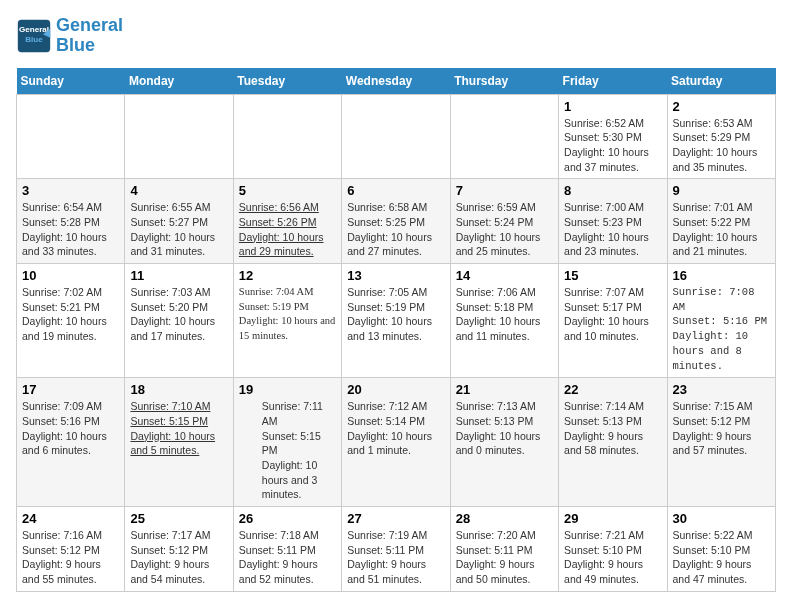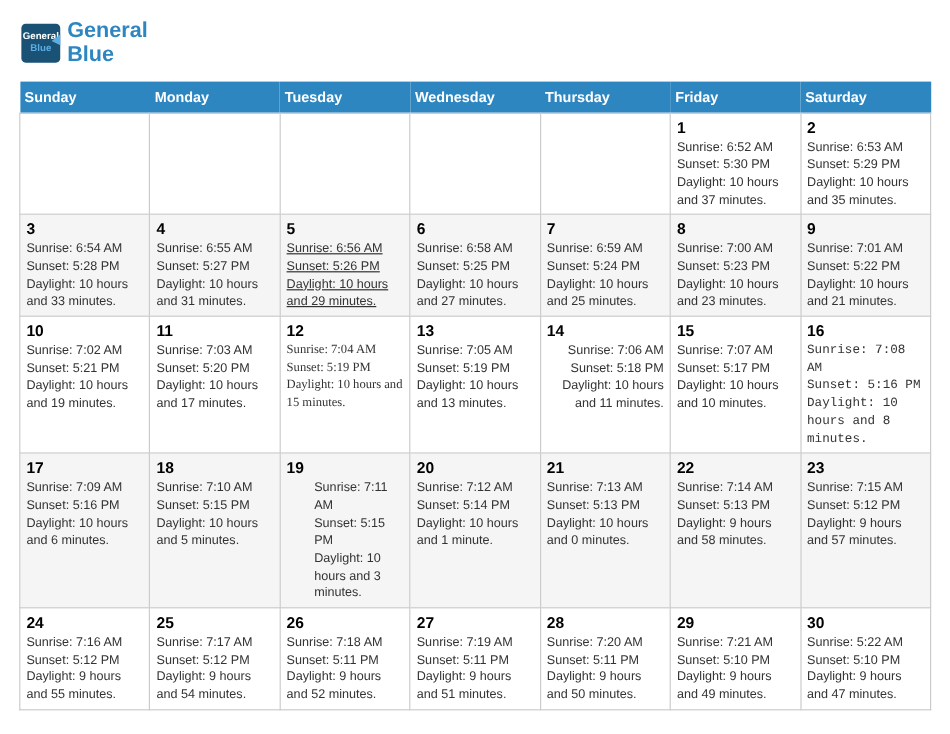--- a/index.html
+++ b/index.html
@@ -203,21 +203,21 @@
 Daylight: 10 hours and 15 minutes.</div>
         </td>
         <td>
           <span class="day-number">13</span>
           <div class="day-info" style="white-space: pre-line;">Sunrise: 7:05 AM
 Sunset: 5:19 PM
 Daylight: 10 hours and 13 minutes.</div>
         </td>
         <td>
           <span class="day-number">14</span>
-          <div class="day-info" style="white-space: pre-line; text-align: right;">Sunrise: 7:06 AM
+          <div class="day-info" style="white-space: pre-line;">Sunrise: 7:06 AM
 Sunset: 5:18 PM
 Daylight: 10 hours and 11 minutes.</div>
         </td>
         <td>
           <span class="day-number">15</span>
           <div class="day-info" style="white-space: pre-line;">Sunrise: 7:07 AM
 Sunset: 5:17 PM
 Daylight: 10 hours and 10 minutes.</div>
         </td>
         <td>
@@ -229,21 +229,21 @@
       </tr>
       <tr>
         <td>
           <span class="day-number">17</span>
           <div class="day-info" style="white-space: pre-line;">Sunrise: 7:09 AM
 Sunset: 5:16 PM
 Daylight: 10 hours and 6 minutes.</div>
         </td>
         <td>
           <span class="day-number">18</span>
-          <div class="day-info" style="white-space: pre-line;">Sunrise: 7:10 AM
+          <div class="day-info" style="white-space: pre-line; text-decoration: underline;">Sunrise: 7:10 AM
 Sunset: 5:15 PM
 Daylight: 10 hours and 5 minutes.</div>
         </td>
         <td>
           <span class="day-number">19</span>
           <div class="day-info" style="white-space: pre-line; margin-left: 23px;">Sunrise: 7:11 AM
 Sunset: 5:15 PM
 Daylight: 10 hours and 3 minutes.</div>
         </td>
         <td>

